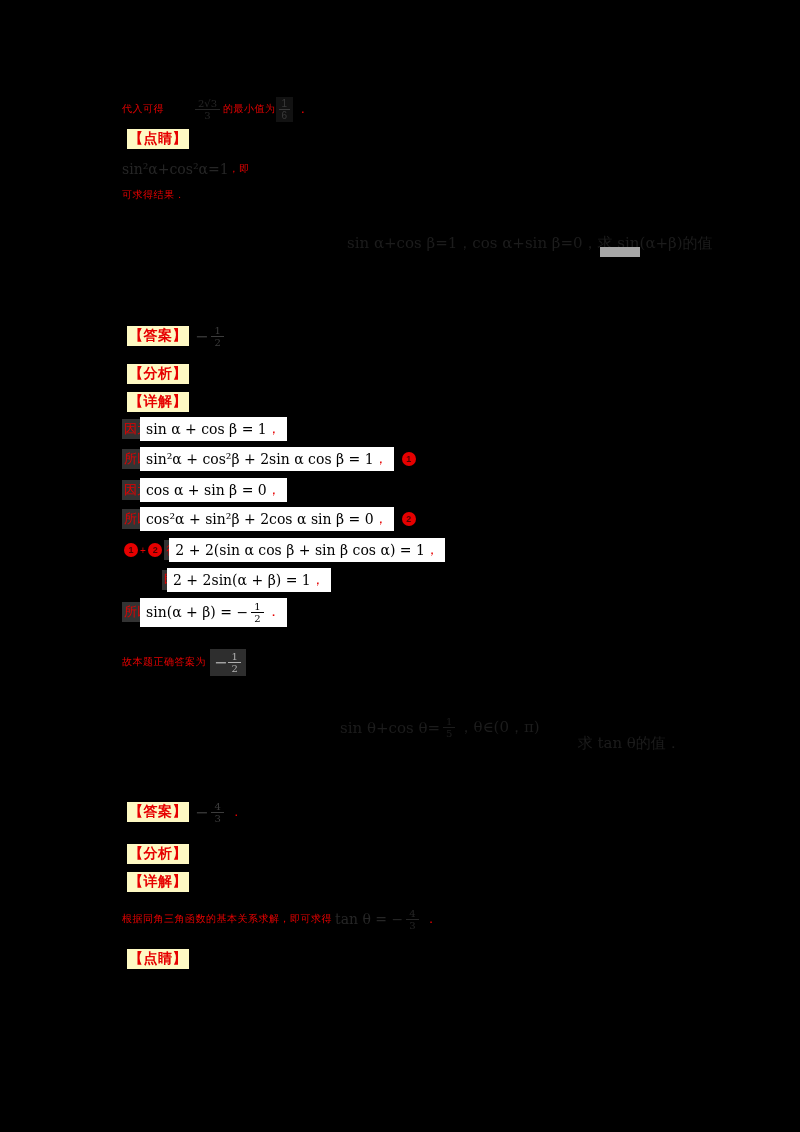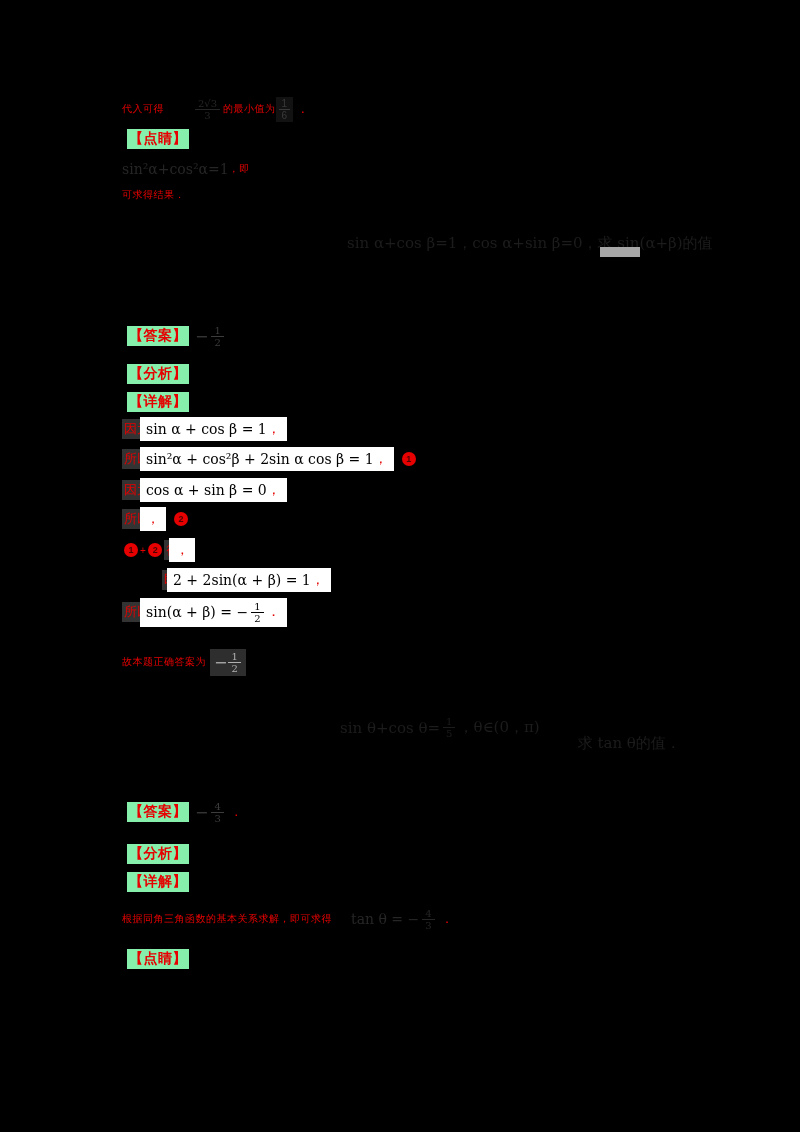--- a/index.html
+++ b/index.html
@@ -5,21 +5,21 @@
   html,body{margin:0;padding:0;}
   body{
     width:800px;height:1132px;
     background:#000;
     position:relative;
     overflow:hidden;
     font-family:"Liberation Sans","DejaVu Sans",sans-serif;
   }
   .abs{position:absolute;display:flex;align-items:center;white-space:nowrap;}
   .red{color:#e60000;font-size:10px;letter-spacing:.5px;}
-  .hdr{color:#e60000;background:#86efac;padding:1px 2px;font-size:14px;font-weight:bold;letter-spacing:.5px;}
+  .hdr{color:#e60000;background:#fef9c3;padding:1px 2px;font-size:14px;font-weight:bold;letter-spacing:.5px;}
   .prered{color:#e60000;background:#333;padding:1px 2px;font-size:13px;}
   .mbox{
     background:#fff;color:#000;
     font-family:"DejaVu Serif","Liberation Serif",serif;
     font-size:14px;padding:3px 6px;margin-left:-12px;
     display:inline-flex;align-items:center;
   }
   .mbox .rin{color:#e60000;}
   .dark{color:#262626;font-family:"DejaVu Serif","Liberation Serif",serif;font-size:14px;}
   .faint{color:#1c1c1c;font-family:"DejaVu Serif","Liberation Serif",serif;font-size:15px;}
@@ -113,31 +113,33 @@
   <span class="prered">因为</span>
   <span class="mbox">
     <span>cos α + sin β = 0</span>
     <span class="rin">，</span>
   </span>
 </div>
 
 <div class="abs" style="left:122px;top:505px;height:28px;">
   <span class="prered">所以</span>
   <span class="mbox">
+    <span>cos²α + sin²β + 2cos α sin β = 0</span>
     <span class="rin">，</span>
   </span>
   <span class="badge" style="margin-left:8px;">2</span>
 </div>
 
 <div class="abs" style="left:122px;top:536px;height:28px;">
   <span class="badge">1</span>
   <span class="red">+</span>
   <span class="badge">2</span>
   <span class="prered">得</span>
   <span class="mbox">
+    <span>2 + 2(sin α cos β + sin β cos α) = 1</span>
     <span class="rin">，</span>
   </span>
 </div>
 
 <div class="abs" style="left:122px;top:567px;height:26px;padding-left:40px;">
   <span class="prered">即</span>
   <span class="mbox">
     <span>2 + 2sin(α + β) = 1</span>
     <span class="rin">，</span>
   </span>
@@ -194,21 +196,21 @@
   <span class="hdr">【分析】</span>
 </div>
 <div class="abs" style="left:127px;top:872px;">
   <span class="hdr">【详解】</span>
 </div>
 
 <div class="abs" style="left:122px;top:903px;height:32px;">
   <span class="red">根据同角三角函数的基本关系求解</span>
   <span class="red">，</span>
   <span class="red">即可求得</span>
-  <span class="dark" style="display:inline-flex;align-items:center;margin-left:19px;">
+  <span class="dark" style="display:inline-flex;align-items:center;margin-left:3px;">
     <span>tan θ = −</span>
     <span class="frac">
       <span class="fn">4</span>
       <span class="fd">3</span>
     </span>
   </span>
   <span class="rdot">．</span>
 </div>
 
 <div class="abs" style="left:127px;top:949px;">

